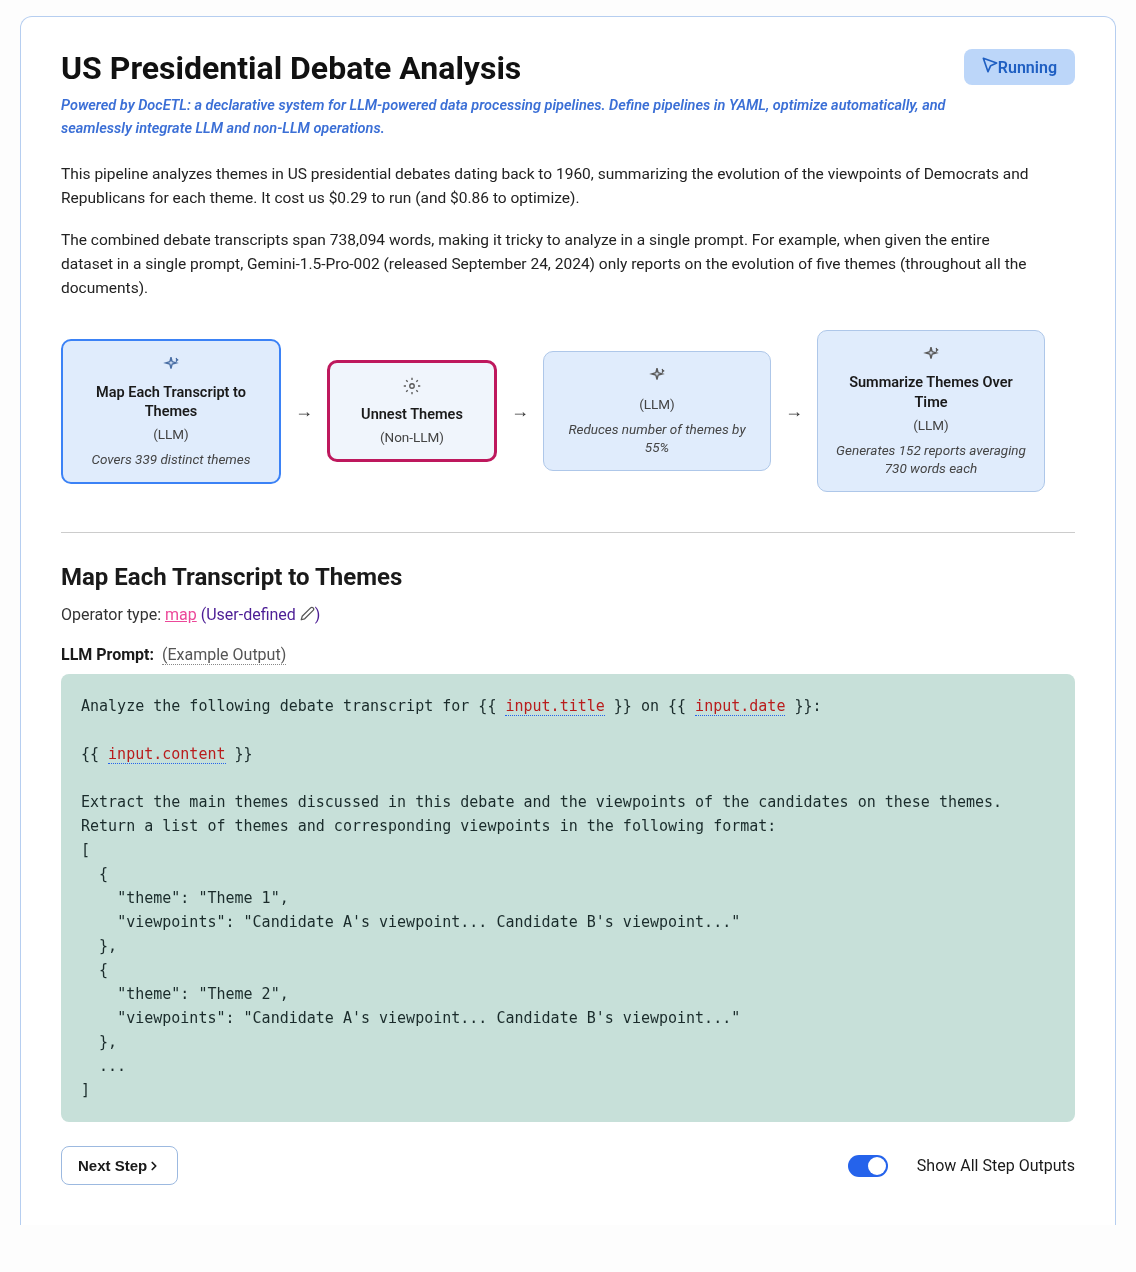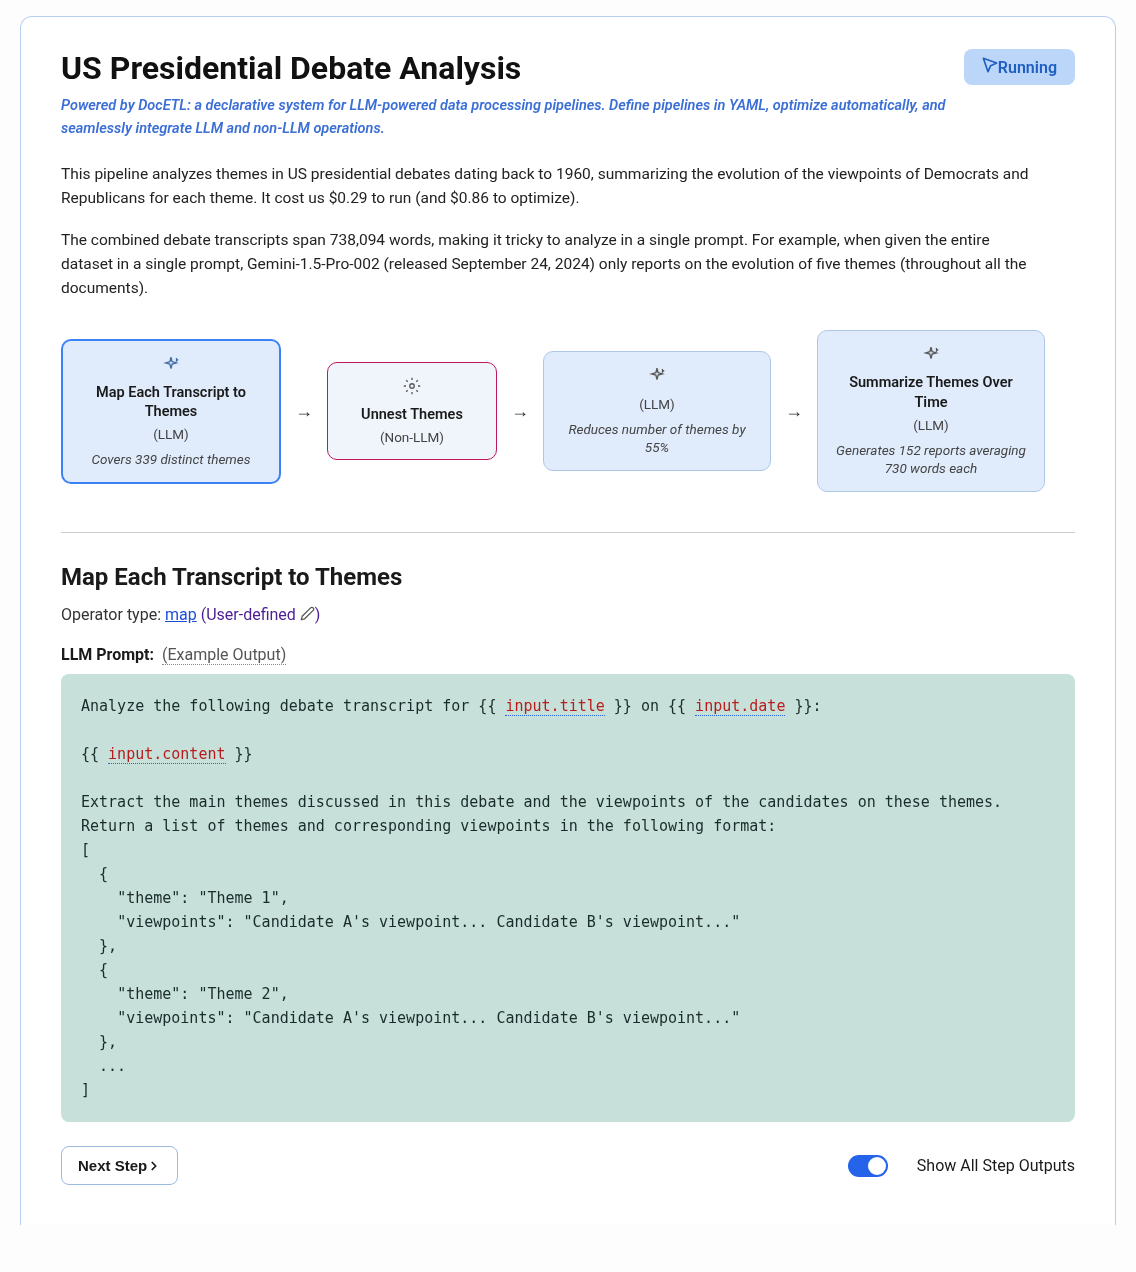--- a/index.html
+++ b/index.html
@@ -100,21 +100,21 @@
       min-width: 170px;
     }
 
     .step-box.active {
       background: #e0ecfc;
       border: 2px solid #3b82f6;
     }
 
     .step-box.inactive-light {
       background: #f0f5fc;
-      border: 1px solid #be185d;
+      border: 3px solid #be185d;
     }
 
     .step-box.inactive-blue {
       background: #e0ecfc;
       border: 1px solid #aec7e9;
     }
 
     .step-icon {
       margin-bottom: 4px;
       color: #5a5a5a;
@@ -170,21 +170,21 @@
       margin-bottom: 14px;
     }
 
     .op-type-row {
       font-size: 16px;
       color: #333;
       margin-bottom: 20px;
     }
 
     .op-type-link {
-      color: #1d4ed8;
+      color: #ec4899;
       text-decoration: underline;
     }
 
     .op-type-user {
       color: #4c1d95;
     }
 
     .edit-icon {
       display: inline-block;
       vertical-align: middle;

